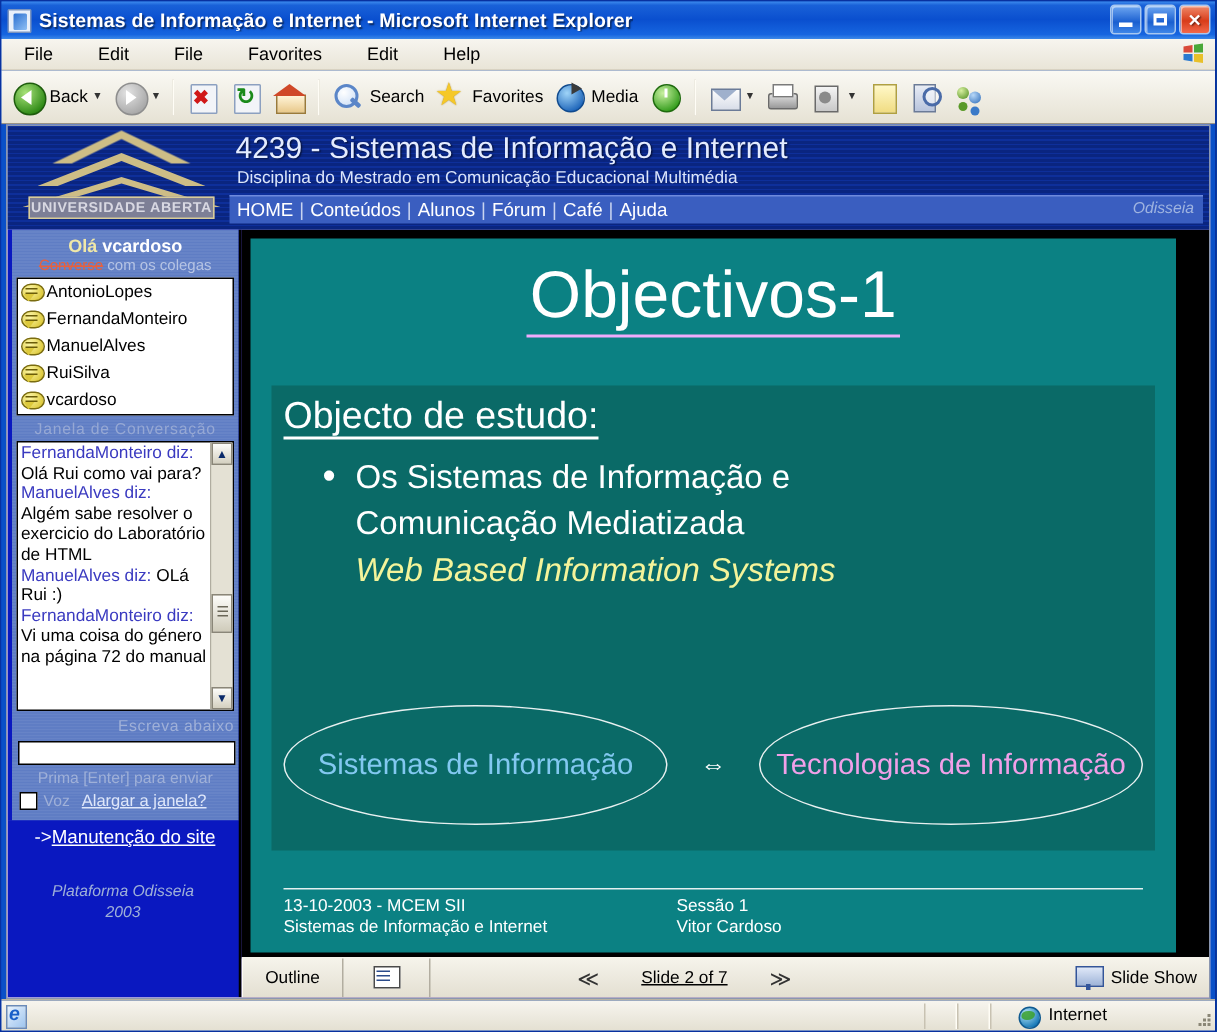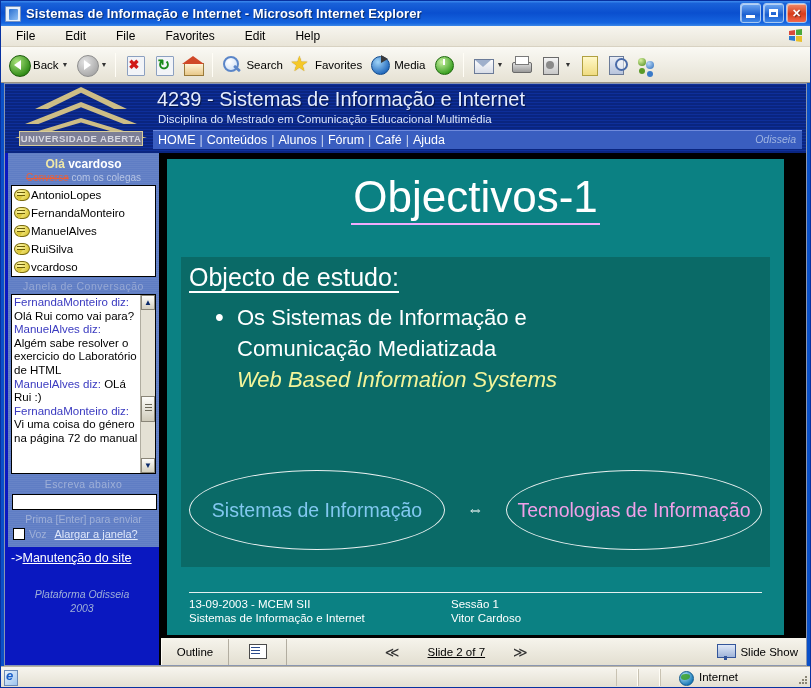--- a/index.html
+++ b/index.html
@@ -393,36 +393,36 @@
   .strack { flex:1 1 auto; background:#e4e1d4; position:relative; }
   .sthumb {
     position:absolute; left:0; right:0; top:58%; height:26px;
     background:linear-gradient(180deg,#fdfdfa,#cfcbba);
     border:1px solid #8a8678;
   }
   .sthumb:after {
     content:""; position:absolute; left:3px; top:10px; width:7px; height:1px;
     background:#6a6758; box-shadow:0 3px 0 #6a6758, 0 -3px 0 #6a6758;
   }
-  .inputlabel { text-align:center; font-size:10.5px; color:#9fb0d8; padding:4px 0 2px 0; letter-spacing:.4px; }
+  .inputlabel { text-align:right; font-size:10.5px; color:#9fb0d8; padding:4px 0 2px 0; letter-spacing:.4px; }
   .chatinput {
     height:16px; background:#fff; border:1px solid #000; margin:0 1px;
   }
   .hint { text-align:center; font-size:10.5px; color:#9fb0d8; padding:3px 0 2px 0; }
   .voicerow { display:flex; align-items:center; padding:1px 2px 3px 2px; }
   .vcheck { width:12px; height:12px; background:#fff; border:1px solid #000; flex:0 0 12px; }
   .vlabel { font-size:10.5px; color:#9fb0d8; margin-left:4px; }
   .enlarge { font-size:11px; color:#dfe7fa; text-decoration:underline; margin-left:8px; }
   #sb-lower {
     flex: 1 1 auto;
     background:#0a18c0;
     padding-top: 4px;
   }
   .maintain {
-    font-size:12.5px; color:#fff; padding-left:6px;
+    font-size:12.5px; color:#fff; padding-left:18px;
   }
   .maintain .arrow { color:#fff; }
   .maintain .lnk { text-decoration: underline; }
   .platform {
     text-align:center; font-size:10.5px; font-style:italic;
     color:#9fb0d8; padding-top:22px; line-height:14px;
   }
 
   
   #viewer {
@@ -817,21 +817,21 @@
                   </div>
                 </div>
                 <div class="ellipses">
                   <div class="ell left">Sistemas de Informação</div>
                   <div class="ellarrow">⇔</div>
                   <div class="ell right">Tecnologias de Informação</div>
                 </div>
               </div>
               <div id="slide-footer">
                 <div class="fleft">
-                  <div>13-09-2003 - MCEM SII</div>
+                  <div>13-10-2003 - MCEM SII</div>
                   <div>Sistemas de Informação e Internet</div>
                 </div>
                 <div class="fmid">
                   <div>Sessão 1</div>
                   <div>Vitor Cardoso</div>
                 </div>
               </div>
             </div>
           </div>
 

